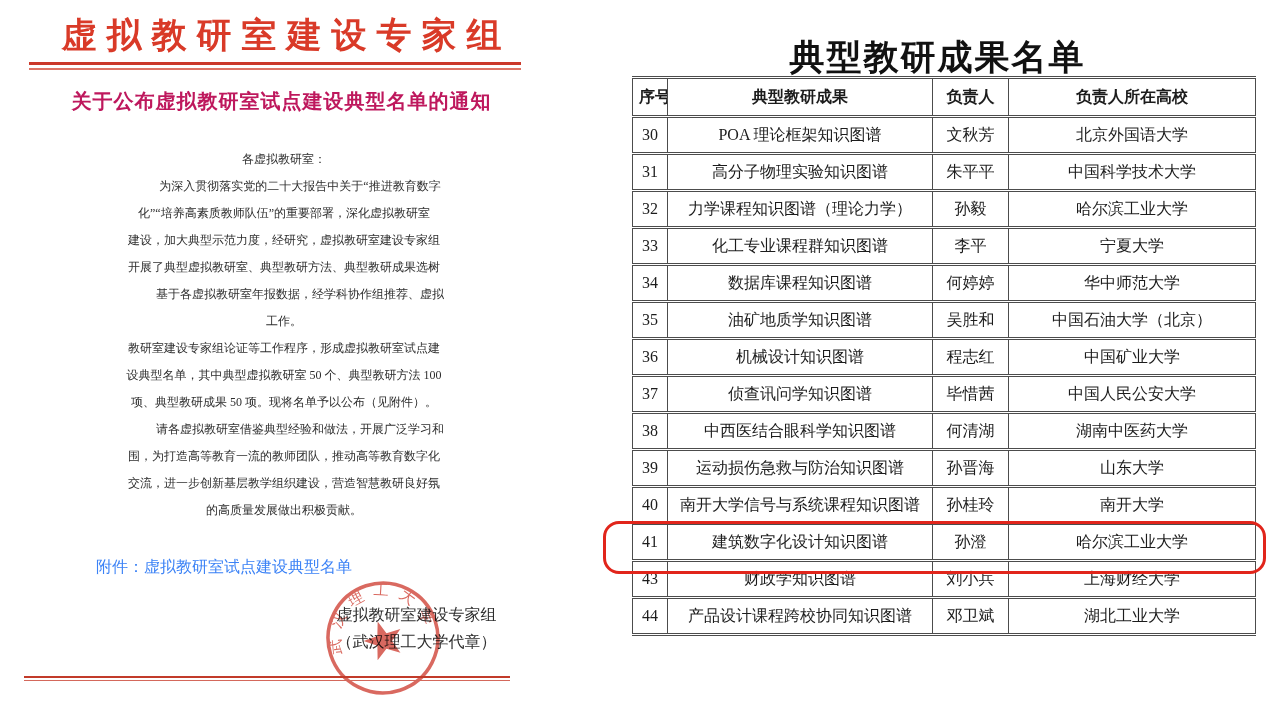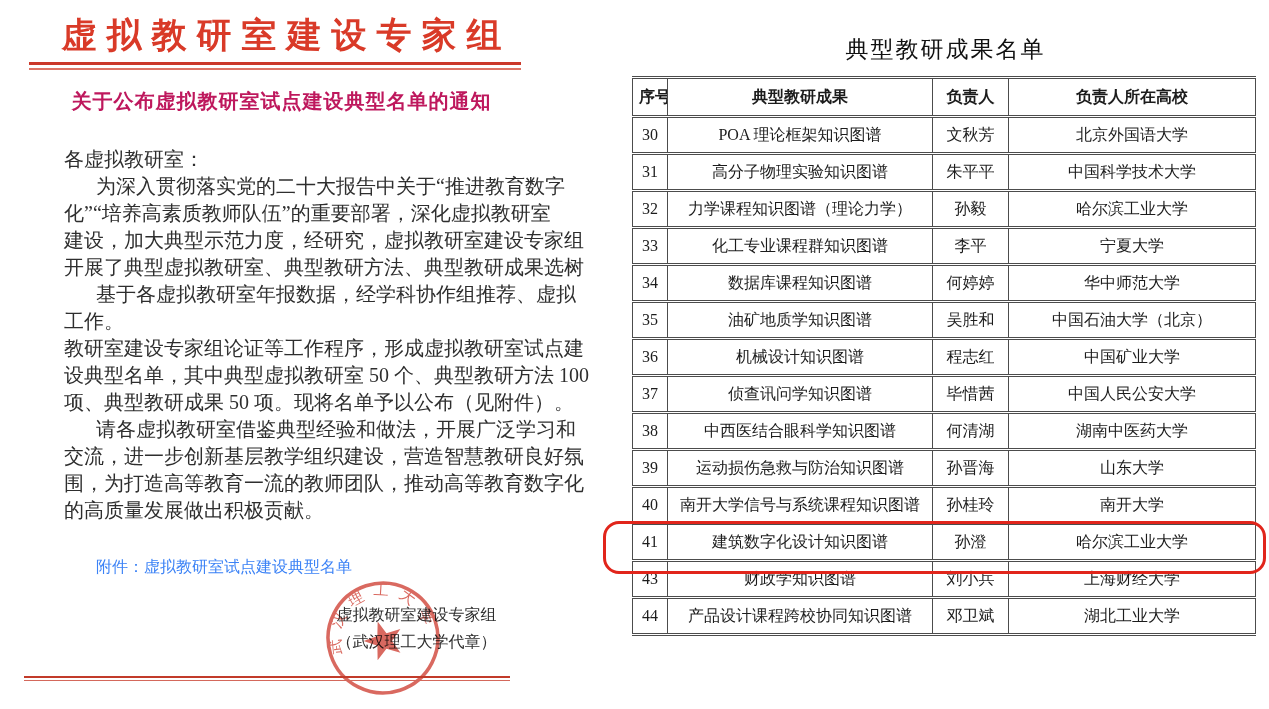--- a/index.html
+++ b/index.html
@@ -8,37 +8,37 @@
 
   
   .page-left{position:absolute;left:14px;top:0;width:535px;height:704px;}
   .masthead{position:absolute;top:12px;left:0;width:100%;text-align:center;
             font-size:35px;font-weight:bold;letter-spacing:10px;padding-left:10px;
             box-sizing:border-box;color:#d93a28;white-space:nowrap;}
   .red-rule{position:absolute;top:62px;left:15px;width:492px;height:8px;box-sizing:border-box;
             border-top:3px solid #cb382a;border-bottom:2px solid #dd7466;}
   .doc-title{position:absolute;top:88px;left:0;width:100%;margin:0;text-align:center;
              font-size:20px;font-weight:bold;letter-spacing:1px;color:#be185d;white-space:nowrap;}
-  .body-block{position:absolute;top:146px;left:50px;width:440px;font-size:20px;
-              line-height:27px;color:#2e2e2e;}
+  .body-block{position:absolute;top:146px;left:50px;width:440px;font-size:12px;
+              line-height:27px;color:#2e2e2e;text-align:center;}
   .body-block .line{white-space:nowrap;}
   .body-block .indent{text-indent:32px;}
   .attachment{position:absolute;top:557px;left:82px;font-size:16px;color:#3b82f6;white-space:nowrap;}
   .signature{position:absolute;top:601px;left:315px;width:175px;text-align:center;
              font-size:16px;line-height:27px;color:#2e2e2e;}
   .signature div{white-space:nowrap;}
   .seal{position:absolute;left:308px;top:577px;width:122px;height:122px;
         mix-blend-mode:multiply;opacity:.85;}
   .bottom-rule{position:absolute;top:676px;left:10px;width:486px;height:5px;box-sizing:border-box;
                border-top:2px solid #c23b2a;border-bottom:1px solid #d4685b;}
 
   
   .page-right{position:absolute;left:620px;top:0;width:649px;height:709px;}
-  .table-title{position:absolute;top:34px;left:8px;width:635px;margin:0;text-align:center;
-               font-size:23px;font-weight:normal;letter-spacing:2px;color:#111;white-space:nowrap;}
+  .table-title{position:absolute;top:34px;left:0;width:635px;margin:0;text-align:center;
+               font-size:35px;font-weight:bold;letter-spacing:2px;color:#111;white-space:nowrap;}
   table.results{position:absolute;top:76px;left:12px;width:623px;border-collapse:collapse;
                 table-layout:fixed;font-size:16px;color:#1c1c1c;}
   table.results th{height:36px;font-family:"Liberation Sans", sans-serif;font-weight:bold;
                    text-align:center;padding:0 6px;overflow:hidden;white-space:nowrap;}
   table.results td{height:34px;text-align:center;padding:0 2px;overflow:hidden;white-space:nowrap;}
   table.results th,table.results td{border-left:1px solid #4c4c4c;border-right:1px solid #4c4c4c;
                    border-top:3px double #4c4c4c;border-bottom:3px double #4c4c4c;}
   .highlight-box{position:absolute;left:-17px;top:521px;width:657px;height:47px;
                  border:3px solid #e1251b;border-radius:16px;pointer-events:none;}
 </style>
@@ -57,22 +57,22 @@
         <div class="line indent">为深入贯彻落实党的二十大报告中关于“推进教育数字</div>
         <div class="line">化”“培养高素质教师队伍”的重要部署，深化虚拟教研室</div>
         <div class="line">建设，加大典型示范力度，经研究，虚拟教研室建设专家组</div>
         <div class="line">开展了典型虚拟教研室、典型教研方法、典型教研成果选树</div>
         <div class="line indent">基于各虚拟教研室年报数据，经学科协作组推荐、虚拟</div>
         <div class="line">工作。</div>
         <div class="line">教研室建设专家组论证等工作程序，形成虚拟教研室试点建</div>
         <div class="line">设典型名单，其中典型虚拟教研室 50 个、典型教研方法 100</div>
         <div class="line">项、典型教研成果 50 项。现将名单予以公布（见附件）。</div>
         <div class="line indent">请各虚拟教研室借鉴典型经验和做法，开展广泛学习和</div>
+        <div class="line">围，为打造高等教育一流的教师团队，推动高等教育数字化</div>
         <div class="line">交流，进一步创新基层教学组织建设，营造智慧教研良好氛</div>
-        <div class="line">围，为打造高等教育一流的教师团队，推动高等教育数字化</div>
         <div class="line">的高质量发展做出积极贡献。</div>
       </div>
 
     <div class="attachment">附件：虚拟教研室试点建设典型名单</div>
 
     <div class="signature">
       <div>虚拟教研室建设专家组</div>
       <div>（武汉理工大学代章）</div>
     </div>
 

